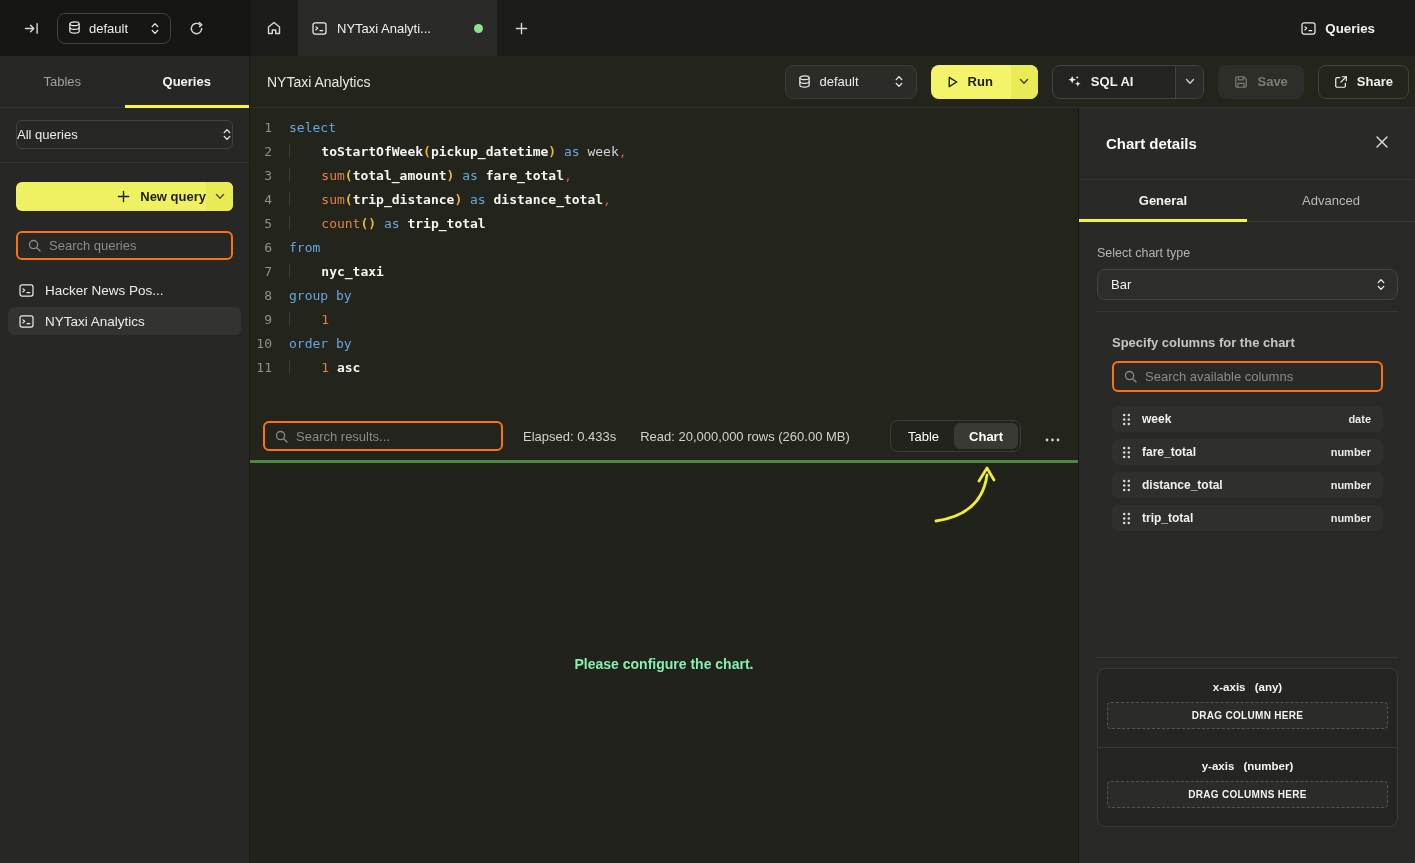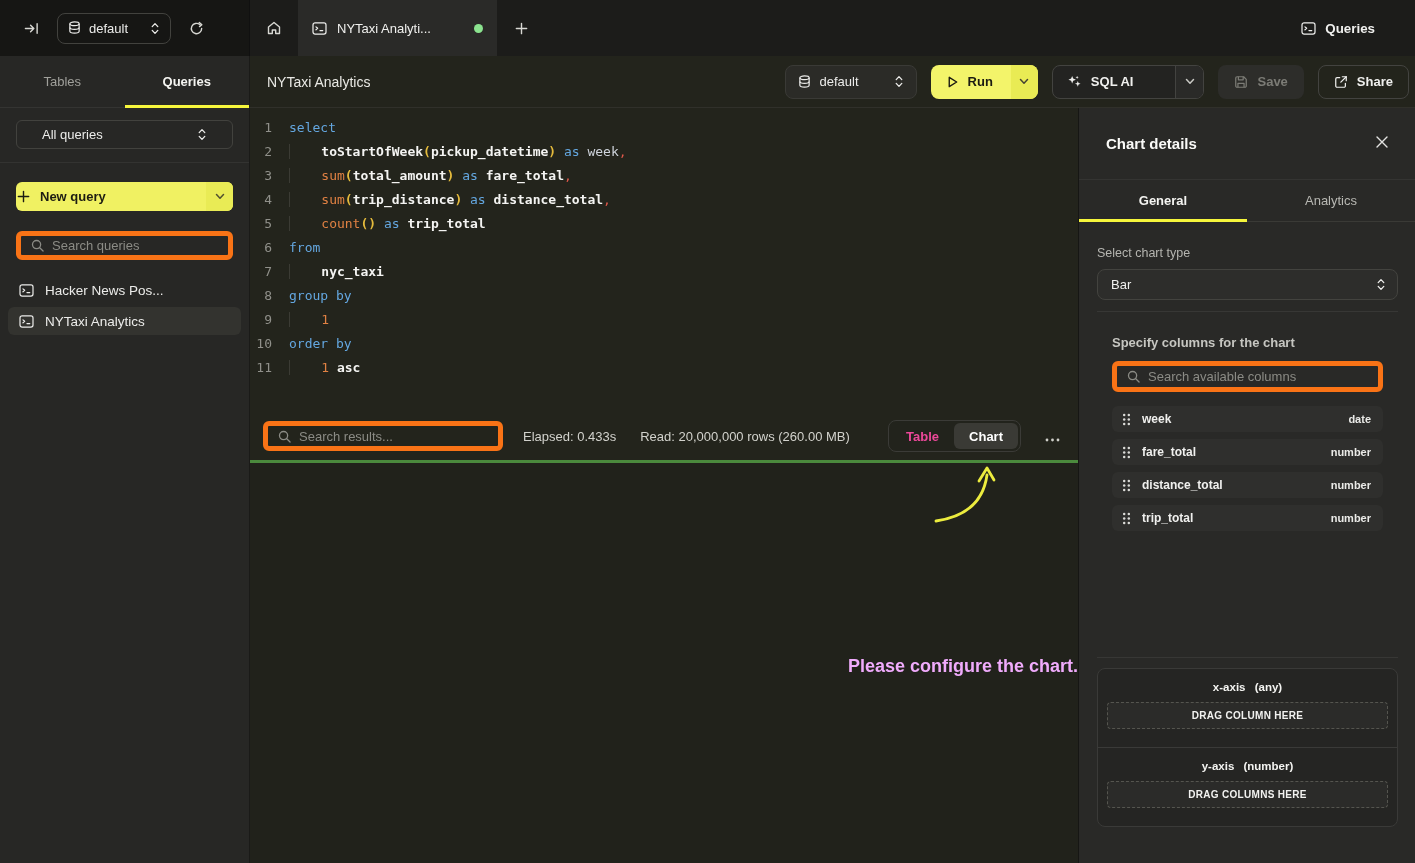--- a/index.html
+++ b/index.html
@@ -45,26 +45,26 @@
   .sqlai-btn { background:#232321; border:1px solid #434340; color:#f0f0ee; font-weight:600; padding:0; overflow:hidden;gap:28px; }
   .sqlai-main { display:flex; align-items:center; gap:9px; padding:0 14px; height:100%; }
   .sqlai-caret { width:28px; height:100%; border-left:1px solid #434340; background:#2a2a28; display:flex; align-items:center; justify-content:center; color:#c9c9c4; }
   .save-btn { background:#2d2d2a; color:#7c7c76; gap:9px; padding:0 16px; font-weight:600; cursor:default; }
   .share-btn { background:transparent; border:1px solid #434340; color:#f0f0ee; gap:9px; padding:0 15px; font-weight:600; }
 
   
   .body { flex:1; display:flex; min-height:0; }
   .sidebar { width:250px; flex:none; background:#272725; border-right:1px solid #1a1a18; display:flex; flex-direction:column; padding:12px 0 0; }
   .sidebar .inner { padding:0 16px; }
-  .all-queries { width:100%; height:29px; display:flex; align-items:center; justify-content:space-between; gap:8px; border:1px solid #42423e; border-radius:6px; padding:0 25px; color:#ececea; background:transparent; cursor:pointer; }
+  .all-queries { width:100%; height:29px; display:flex; align-items:center; justify-content:space-between; gap:8px; border:1px solid #42423e; border-radius:6px; padding:0 0; color:#ececea; background:transparent; cursor:pointer; }
   .side-divider { height:1px; background:#333331; margin:13px 0 0; }
   .newq-btn { margin-top:19px; width:100%; height:29px; border-radius:6px; overflow:hidden; display:flex; padding:0; background:#f0f162; border:none; cursor:pointer; color:#1d1d12; font-weight:600; font-size:13px; font-family:inherit; }
-  .newq-main { flex:1; display:flex; align-items:center; justify-content:flex-start; gap:9px; }
+  .newq-main { flex:1; display:flex; align-items:center; justify-content:flex-end; gap:9px; }
   .newq-caret { width:27px; background:#e9eb55; display:flex; align-items:center; justify-content:center; color:#51502f; }
-  .search-field { display:flex; align-items:center; gap:8px; border:5px solid #f97316; border-radius:6px; height:29px; padding:0 10px; color:#8b8b85; }
+  .search-field { display:flex; align-items:center; gap:8px; border:2px solid #f97316; border-radius:6px; height:29px; padding:0 10px; color:#8b8b85; }
   .search-field input { background:transparent; border:none; outline:none; color:#e8e8e4; font-size:13px; font-family:inherit; width:100%; }
   .search-field input::placeholder { color:#8b8b85; }
   .sb-search { margin-top:20px; }
   .query-list { margin-top:16px; padding:0 8px; display:flex; flex-direction:column; gap:3px; }
   .query-item { height:28px; display:flex; align-items:center; gap:11px; padding:0 8px 0 11px; border-radius:6px; color:#ececea; cursor:pointer; background:none; border:none; font-size:13.5px; font-family:inherit; text-align:left; }
   .query-item.active { background:#33332f; }
 
   
   .main { flex:1; min-width:0; display:flex; flex-direction:column; background:#23241c; }
   .editor { height:304px; flex:none; padding-top:8px; font-family:"DejaVu Sans Mono", monospace; font-size:13px; line-height:24px; cursor:text; }
@@ -79,26 +79,26 @@
   .tok-cm { color:#e0584a; }
   .tok-num { color:#e08143; }
   .tok-pl { color:#c8c8c2; }
   .tok-ind { border-left:1px solid #3b3b34; }
 
   .results-bar { height:48px; flex:none; display:flex; align-items:center; padding:0 14px 0 13px; gap:20px; }
   .rs-search { width:240px; height:30px; }
   .stat { color:#d2d2cc; white-space:nowrap; }
   .stat-read { margin-left:4px; }
   .view-toggle { margin-left:auto; display:flex; padding:2px; border:1px solid #3b3b37; border-radius:8px; background:#22231c; }
-  .seg { height:26px; padding:0 15px; display:flex; align-items:center; border-radius:6px; color:#ec4899; background:none; border:none; cursor:pointer; font-size:13px; font-family:inherit;font-weight:bold; }
+  .seg { height:26px; padding:0 15px; display:flex; align-items:center; border-radius:6px; color:#ffffff; background:none; border:none; cursor:pointer; font-size:13px; font-family:inherit; }
   .seg.active { background:#3a3a35; color:#ffffff; font-weight:600; }
   .more-btn { background:none; border:none; color:#d0d0ca; font-size:15px; letter-spacing:1px; cursor:pointer; padding:2px 4px; }
   .green-rule { height:3px; background:#4b8a3d; flex:none; }
   .chart-area { flex:1; position:relative; background:#21221b; }
-  .chart-placeholder { position:absolute; top:193px; left:0; right:0; text-align:right; font-weight:bold; color:#f0abfc; font-size:18px; }
+  .chart-placeholder { position:absolute; top:193px; left:0; right:0; text-align:center; font-weight:bold; color:#86efac; font-size:14px; }
   .hint-arrow { position:absolute; left:660px; top:0; }
 
   
   .panel { width:337px; flex:none; background:#292927; border-left:1px solid #161614; display:flex; flex-direction:column; }
   .panel-header { height:72px; flex:none; display:flex; align-items:center; justify-content:space-between; padding:0 22px 0 27px; border-bottom:1px solid #343432; }
   .panel-title { font-size:15px; font-weight:700; color:#fafaf8; }
   .close-btn { background:none; border:none; color:#e4e4e2; cursor:pointer; padding:4px; }
   .panel-tabs { height:42px; flex:none; display:flex; border-bottom:1px solid #3a3a36; }
   .panel-tab { flex:1; display:flex; align-items:center; justify-content:center; color:#b8b8b3; background:none; border:none; cursor:pointer; position:relative; font-size:13px; font-family:inherit; }
   .panel-tab.active { color:#f4f4f1; font-weight:600; }
@@ -452,21 +452,21 @@
               <svg width="14" height="14" viewBox="0 0 14 14" fill="none" stroke="currentColor" stroke-width="1.4" stroke-linecap="round">
                 <path d="M2 2l10 10M12 2 2 12"></path>
               </svg>
             </span></button>
       </div>
       <div class="panel-tabs" id="panel-tabs">
           <button class="panel-tab active">
             <span>General</span>
           </button>
           <button class="panel-tab">
-            <span>Analytics</span>
+            <span>Advanced</span>
           </button>
         </div>
       <div class="panel-body">
         <div class="field-label">Select chart type</div>
         <div class="chart-type-select">
           <span>Bar</span>
           <span class="icon">
               <svg width="10" height="13" viewBox="0 0 10 14" fill="none" stroke="currentColor" stroke-width="1.4" stroke-linecap="round" stroke-linejoin="round">
                 <path d="M2 5 5 1.8 8 5"></path>
                 <path d="M2 9 5 12.2 8 9"></path>

